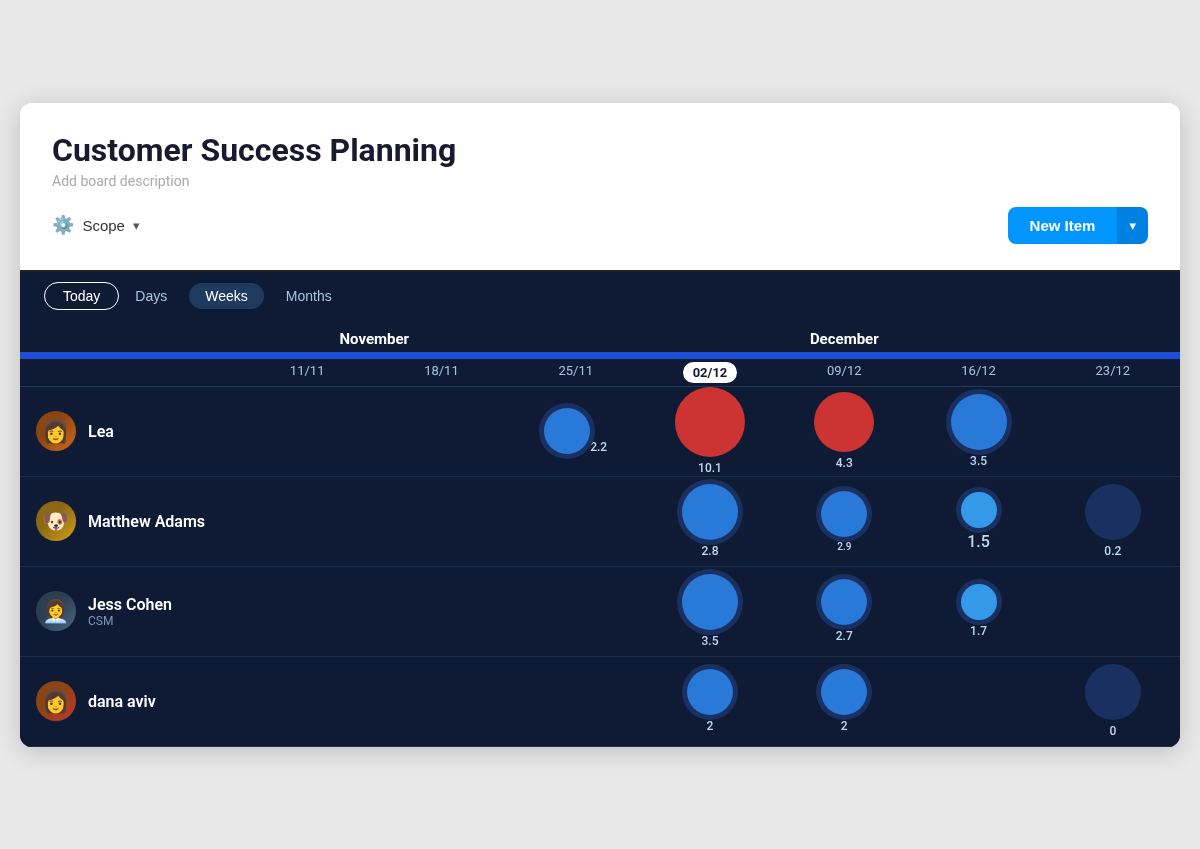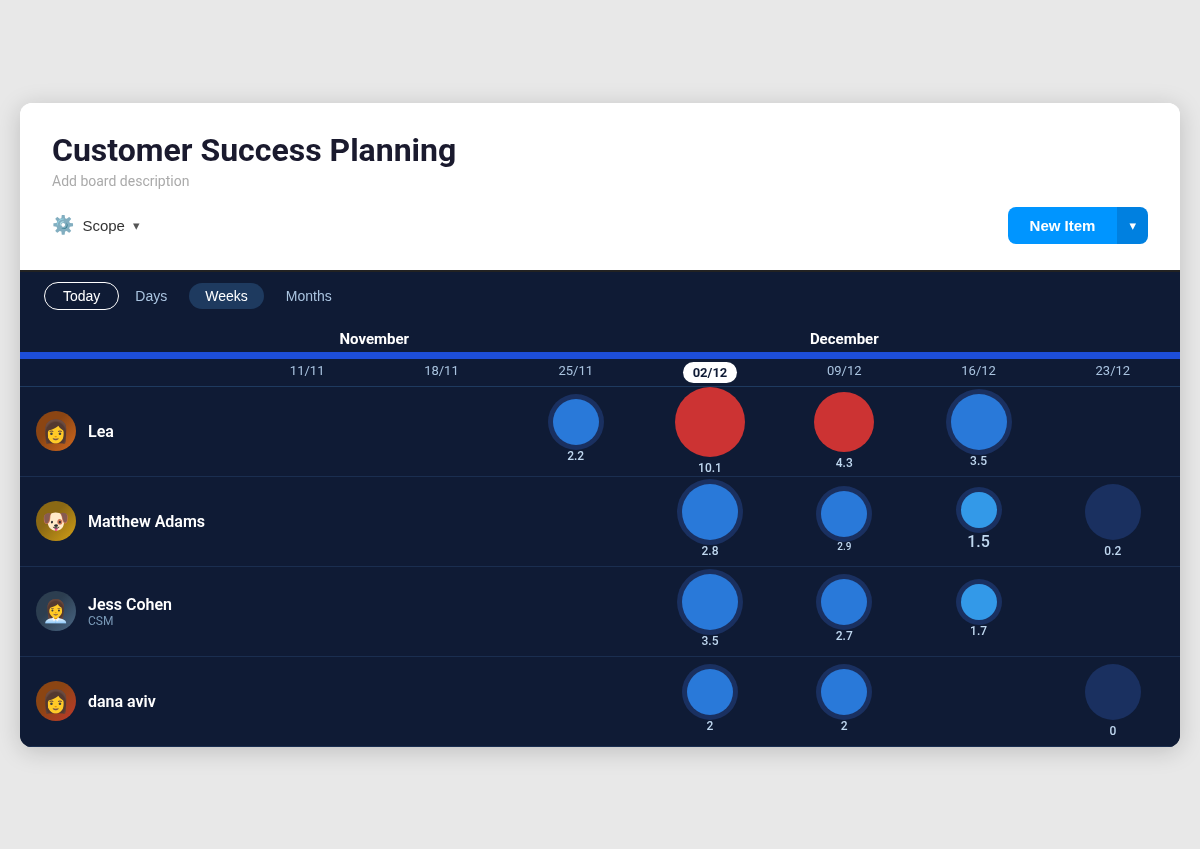--- a/index.html
+++ b/index.html
@@ -275,21 +275,21 @@
       <span style="font-size:22px;">👩</span>
     </div>
     <div class="person-info">
       <span class="person-name">Lea</span>
 
     </div>
   </div>
           <div class="data-cell"></div>
           <div class="data-cell"></div>
           <div class="data-cell">
-            <div style="display:flex;flex-direction:column;align-items:center;justify-content:center;">
+            <div style="display:flex;flex-direction:row;align-items:flex-end;justify-content:center;">
               <div style="position:relative;width:46px;height:46px;">
       <div style="position:absolute;top:50%;left:50%;transform:translate(-50%,-50%);width:56px;height:56px;border-radius:50%;background:#1a3060;"></div>
       <div style="position:absolute;top:50%;left:50%;transform:translate(-50%,-50%);width:46px;height:46px;border-radius:50%;background:#2979d9;"></div>
     </div>
               <span style="color:#c0d8f0;font-size:12px;font-weight:500;margin-top:4px;">2.2</span>
             </div>
           </div>
           <div class="data-cell">
             <div style="display:flex;flex-direction:column;align-items:center;justify-content:center;">
               <div style="width:70px;height:70px;border-radius:50%;background:#cc3333;"></div>

